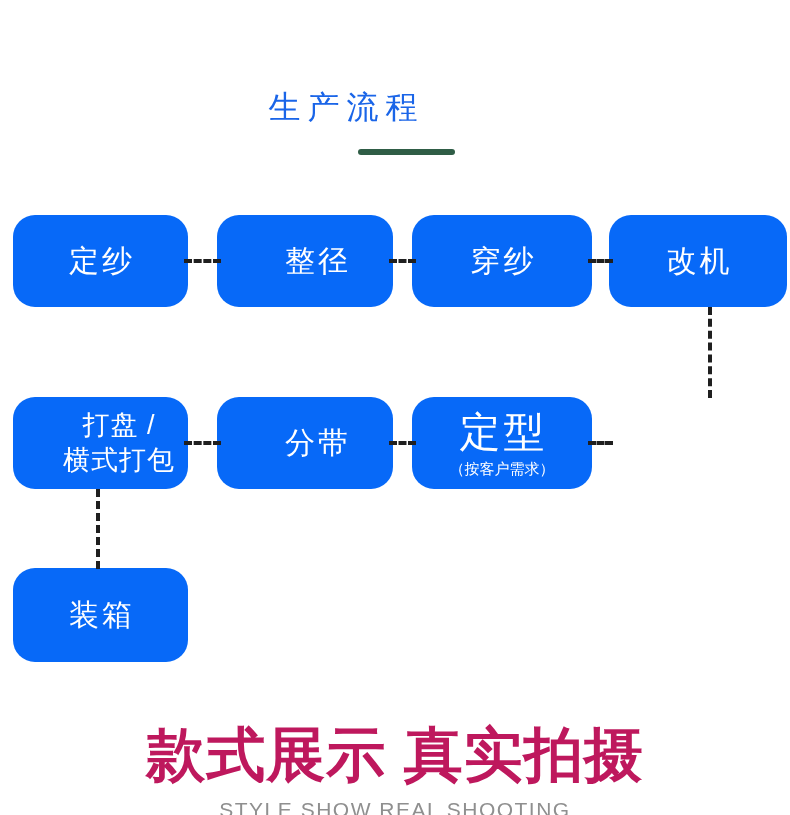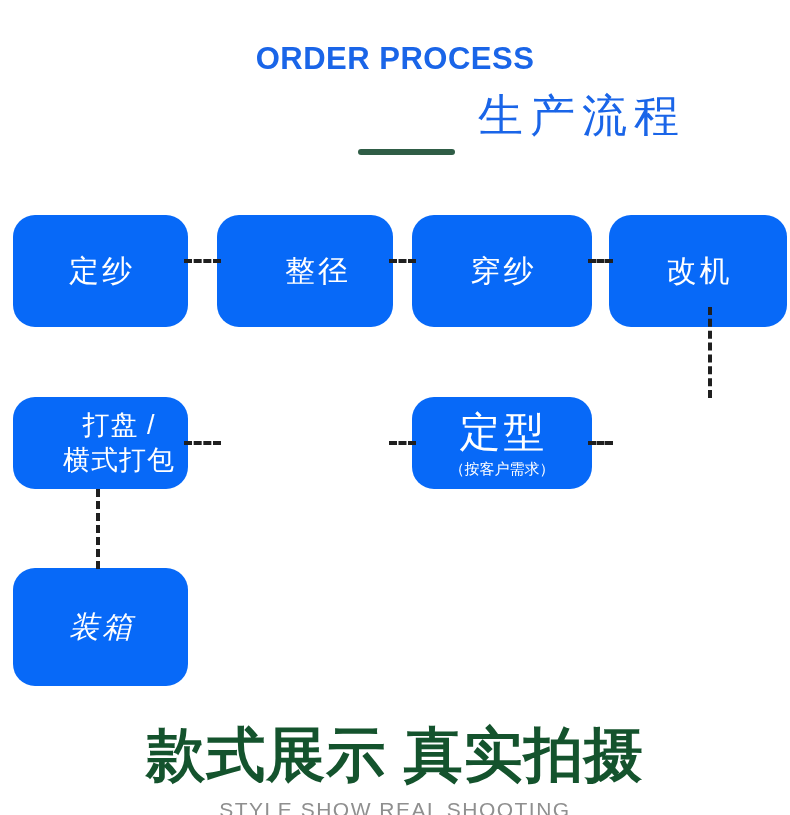--- a/index.html
+++ b/index.html
@@ -19,22 +19,22 @@
     top:41px; left:0; width:790px;
     text-align:center;
     font-size:31px;
     font-weight:bold;
     color:#1a65e8;
     letter-spacing:0.5px;
   }
   .title-zh {
     position:absolute;
     top:86px; left:0; width:686px;
-    text-align:right;
-    font-size:45px;
+    text-align:center;
+    font-size:32px;
     font-weight:500;
     color:#1a65e8;
     letter-spacing:7px;
     text-indent:7px;
   }
   .title-underline {
     position:absolute;
     top:149px; left:358px;
     width:97px; height:6px;
     background:#2f5d46;
@@ -49,23 +49,23 @@
     color:#ffffff;
     display:flex;
     flex-direction:column;
     align-items:center;
     justify-content:center;
     font-size:30px;
     letter-spacing:3px;
     text-indent:3px;
     line-height:1.2;
   }
-  .r1 { top:215px; height:112px;justify-content:center; }
+  .r1 { top:215px; height:92px;justify-content:center; }
   .r2 { top:397px; height:92px; }
-  .r3 { top:568px; height:118px;font-style:italic; }
+  .r3 { top:568px; height:94px; }
   .c1 { left:13px;  width:175px; }
   .c2 { left:217px; width:176px;padding-left:23px; }
   .c3 { left:412px; width:180px; }
   .c4 { left:609px; width:178px; }
 
   .two-line { font-size:27px; letter-spacing:1px; text-indent:1px; line-height:1.3;padding-left:36px; }
   .box-main-lg { font-size:41px; }
   .box-sub { font-size:15px; letter-spacing:0; text-indent:0; margin-top:3px; }
 
   
@@ -88,58 +88,60 @@
   .conn-v-right { left:708px; top:307px; height:91px; }
   .conn-v-left  { left:96px;  top:489px; height:80px; }
 
   
   .footer-zh {
     position:absolute;
     top:722px; left:0; width:790px;
     text-align:center;
     font-size:59px;
     font-weight:bold;
-    color:#14532d;
+    color:#be185d;
     letter-spacing:1px;
     line-height:1.15;
   }
   .footer-en {
     position:absolute;
     top:798px; left:0; width:790px;
     text-align:center;
     font-size:21px;
     color:#8f8f8f;
     letter-spacing:1.5px;
   }
 </style>
 </head>
 <body>
 
 <div class="page">
 
-  <div class="title-en">ORDER PROCESS</div>
   <div class="title-zh">生产流程</div>
   <div class="title-underline"></div>
 
   <div class="flow-box r1 c1">
     <span>定纱</span>
   </div>
   <div class="flow-box r1 c2">
     <span>整径</span>
   </div>
   <div class="flow-box r1 c3">
     <span>穿纱</span>
   </div>
   <div class="flow-box r1 c4">
     <span>改机</span>
   </div>
 
   <div class="flow-box r2 c1 two-line">
     <span>打盘 /</span>
     <span>横式打包</span>
+  </div>
+  <div class="flow-box r2 c2">
+    <span>分带</span>
   </div>
   <div class="flow-box r2 c3">
     <span class="box-main-lg">定型</span>
     <span class="box-sub">（按客户需求）</span>
   </div>
 
   <div class="flow-box r3 c1">
     <span>装箱</span>
   </div>
 

